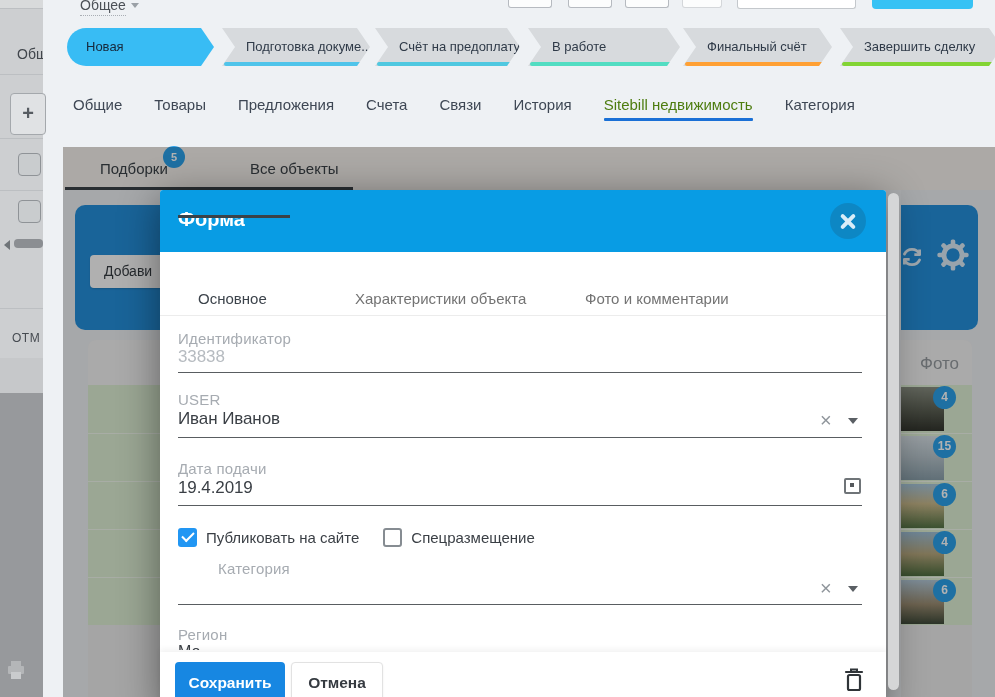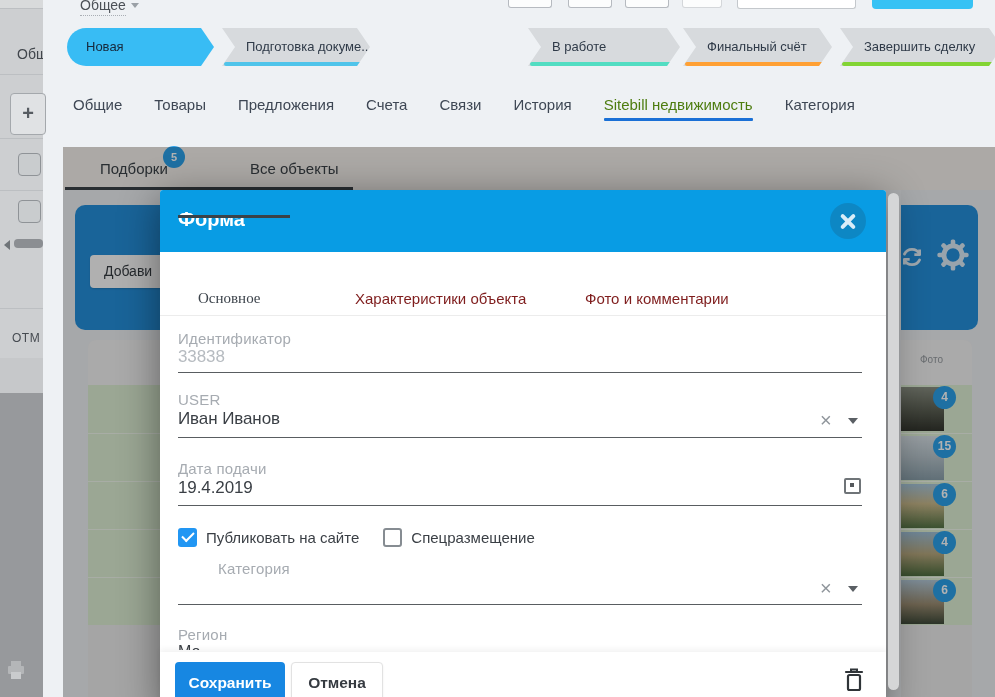--- a/index.html
+++ b/index.html
@@ -68,21 +68,21 @@
   .bx-toolbar{position:absolute;left:12px;top:58px;width:903px;height:125px;border-radius:10px;}
   .add-btn{position:absolute;left:15px;top:50px;width:120px;height:33px;background:#fcfdfd;border-radius:4px;
            font-size:14px;color:#363b41;line-height:33px;padding-left:14px;box-sizing:border-box;
            white-space:nowrap;overflow:hidden;box-shadow:0 1px 2px rgba(0,0,0,.15);}
   .icon-refresh{position:absolute;left:823px;top:37px;}
   .icon-gear{position:absolute;left:861px;top:33px;}
 
   .obj-card{position:absolute;left:25px;top:193px;width:884px;height:357px;border-radius:8px 8px 0 0;
             background:#ececec;overflow:hidden;}
   .card-head{position:absolute;left:0;top:0;width:884px;height:45px;background:#f4f4f4;border-bottom:1px solid #d8d8d8;}
-  .card-head .col{position:absolute;left:832px;top:14px;font-size:10px;color:#969ba0;}
+  .card-head .col{position:absolute;left:832px;top:14px;font-size:17px;color:#969ba0;}
   .photo-row{position:absolute;left:0;width:884px;height:48px;background:#dff0d4;}
   .photo-row + .photo-row{border-top:1px solid rgba(255,255,255,.55);box-sizing:border-box;}
   .thumb{position:absolute;left:810px;top:2px;width:46px;height:44px;}
   .thumb.t1{background:linear-gradient(180deg,#8a8f82 0%,#5a5e52 55%,#33352e 100%);}
   .thumb.t2{background:linear-gradient(180deg,#d7e0e6 0%,#b9c6cd 45%,#8ba0ab 100%);}
   .thumb.t3{background:linear-gradient(180deg,#a8c8de 0%,#c9b98b 45%,#557446 100%);}
   .thumb.t4{background:linear-gradient(180deg,#9fc0d8 0%,#b7a87e 50%,#4e6e40 100%);}
   .thumb.t5{background:linear-gradient(180deg,#b3c9d8 0%,#9b8d72 55%,#3f4a3a 100%);}
   .photo-badge{position:absolute;left:845px;top:1px;width:23px;height:23px;border-radius:50%;
                color:#fff;font-size:12px;font-weight:bold;text-align:center;line-height:23px;}
@@ -92,22 +92,22 @@
   .modal{position:absolute;left:160px;top:190px;width:726px;height:520px;background:#fff;z-index:10;
          border-radius:3px;box-shadow:0 8px 40px rgba(0,0,0,.45);}
   .m-head{position:absolute;left:0;top:0;width:726px;height:62px;border-radius:3px 3px 0 0;}
   .m-title{position:absolute;left:18px;top:18px;font-size:20px;font-weight:bold;color:#ffffff;}
   .m-close{position:absolute;left:670px;top:13px;width:36px;height:36px;border-radius:50%;cursor:pointer;}
   .m-close .bar{position:absolute;left:16px;top:9px;width:4px;height:19px;background:#d9edf8;border-radius:2px;}
   .m-close .bar.b1{transform:rotate(45deg);}
   .m-close .bar.b2{transform:rotate(-45deg);}
 
   .m-tabs{position:absolute;left:0;top:100px;width:726px;height:25px;border-bottom:1px solid #ececec;}
-  .m-tab{position:absolute;top:0;font-size:15px;color:#7f1d1d;white-space:nowrap;}
-  .m-tab.active{color:#3c434b;font-family:Liberation Serif, serif;}
+  .m-tab{position:absolute;top:0;font-size:15px;color:#737373;white-space:nowrap;}
+  .m-tab.active{color:#3c434b;}
   .m-tab-underline{position:absolute;left:18px;top:25px;width:112px;height:3px;background:#3b4248;z-index:2;}
 
   .f-label{position:absolute;left:18px;font-size:15px;color:#a6abb1;letter-spacing:.2px;}
   .f-value{position:absolute;left:18px;font-size:17px;color:#3a3f45;letter-spacing:-0.1px;}
   .f-value.muted{color:#b6bbc0;}
   .f-hr{position:absolute;left:18px;width:684px;border-top:1px solid #595d61;height:0;}
   .f-clear{position:absolute;left:660px;font-size:20px;color:#8f959b;line-height:18px;cursor:pointer;}
   .f-caret{position:absolute;left:688px;width:0;height:0;border-left:5px solid transparent;
            border-right:5px solid transparent;border-top:6px solid #5a5f64;cursor:pointer;}
   .cal-icon{position:absolute;left:684px;width:13px;height:12px;border:2px solid #6f7478;border-radius:2px;cursor:pointer;}
@@ -184,20 +184,23 @@
   <div class="tb-box" style="left:625px;width:42px;"></div>
   <div class="tb-box" style="left:682px;width:38px;border-color:#d4d7da;"></div>
   <div class="tb-input" style="left:737px;width:117px;"></div>
   <div class="tb-cyan" style="left: 872px; width: 101px; background: rgb(54, 194, 244);"></div>
 
   <div class="stages">
     <div class="stage first" style="left: 4px; width: 147px; background: rgb(56, 188, 244);"><span>Новая</span></div>
     <div class="stage" style="left:159px;width:148px;">
       <span>Подготовка докуме...</span>
       <i class="accent" style="background: rgb(79, 196, 234);"></i></div>
+    <div class="stage" style="left:312px;width:145px;">
+      <span>Счёт на предоплату</span>
+      <i class="accent" style="background: rgb(79, 200, 224);"></i></div>
     <div class="stage" style="left:465px;width:152px;">
       <span>В работе</span>
       <i class="accent" style="background: rgb(82, 221, 194);"></i></div>
     <div class="stage" style="left:620px;width:149px;">
       <span>Финальный счёт</span>
       <i class="accent" style="background: rgb(255, 160, 51);"></i></div>
     <div class="stage" style="left:777px;width:162px;">
       <span>Завершить сделку</span>
       <i class="accent" style="background: rgb(130, 212, 51);"></i></div>
   </div>

